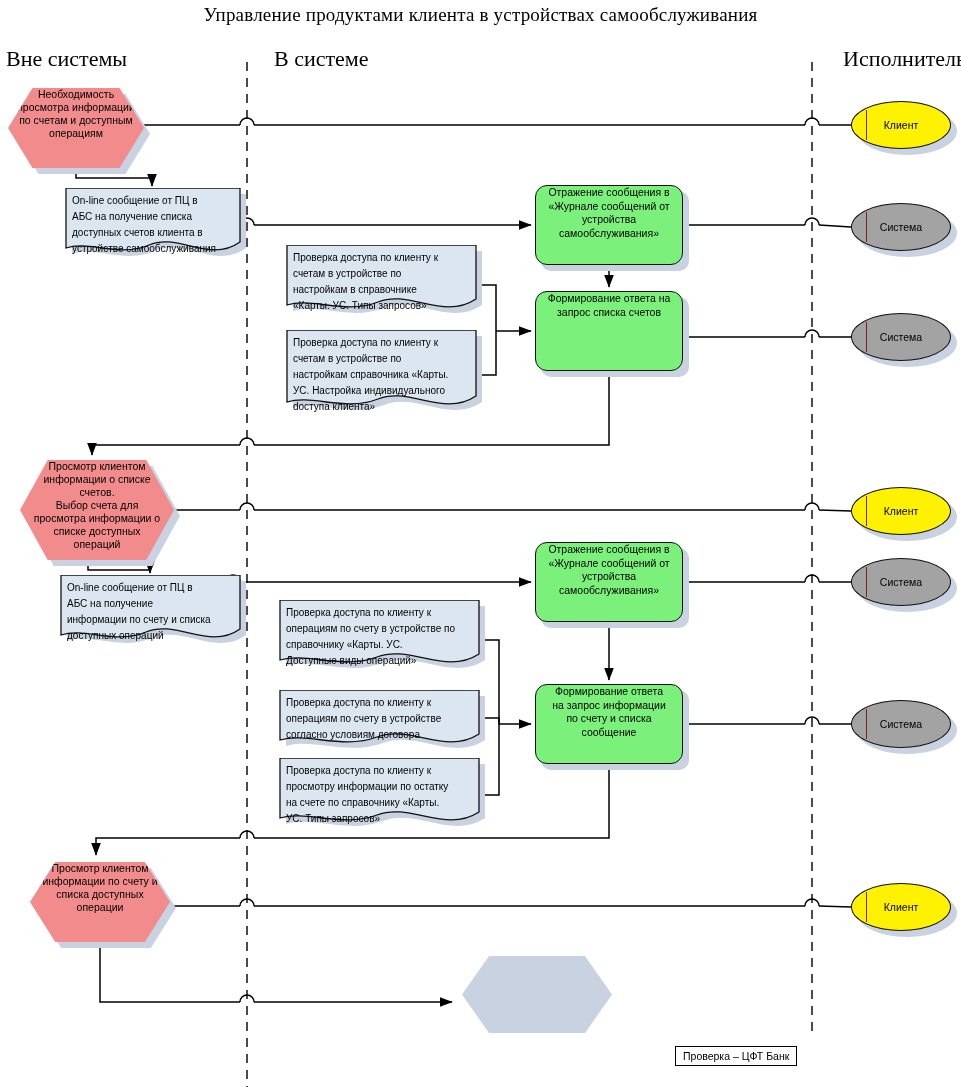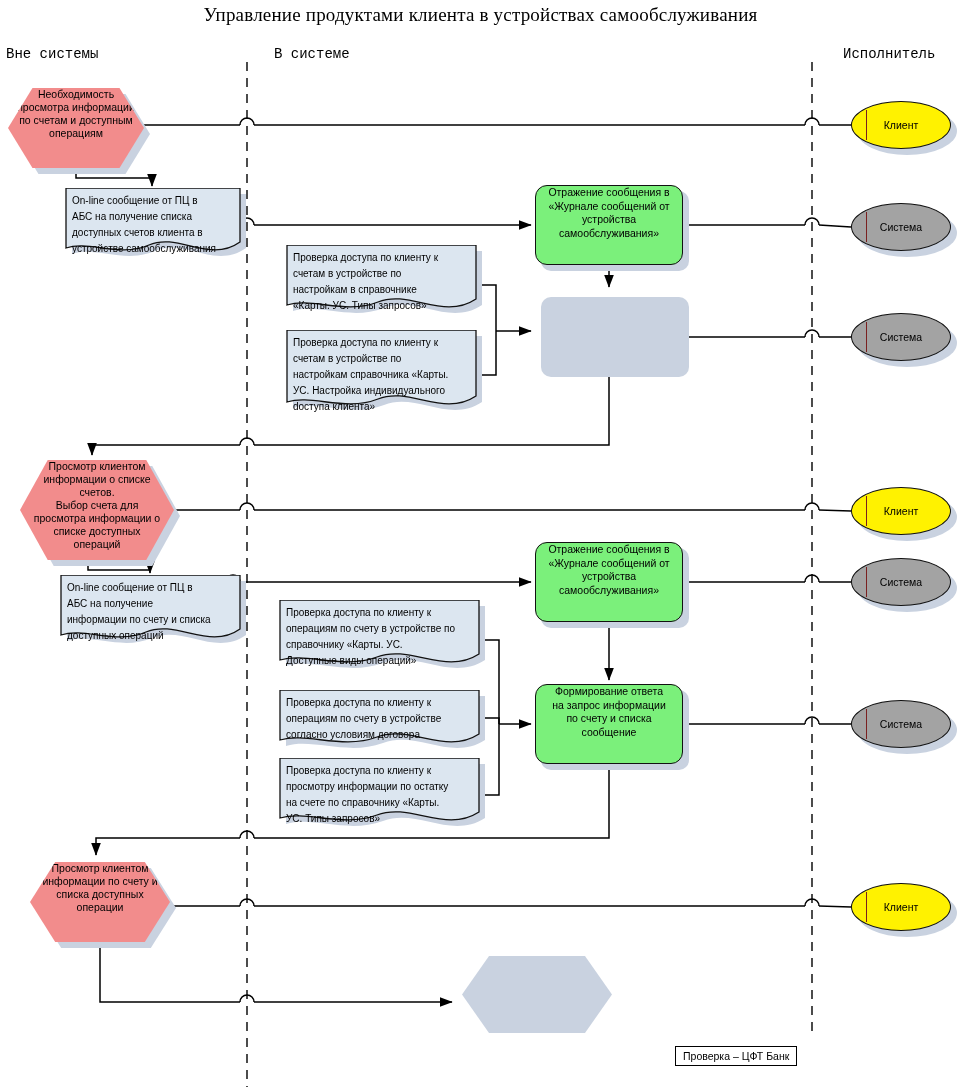--- a/index.html
+++ b/index.html
@@ -40,22 +40,22 @@
     font-family: "Liberation Serif", serif;
     font-weight: normal;
     font-size: 19px;
     letter-spacing: 0.2px;
     z-index: 4;
   }
 
   
   .lane-header {
     position: absolute;
-    font-family: Liberation Mono, monospace;
-    font-size: 14px;
+    font-family: Liberation Serif, serif;
+    font-size: 22px;
     color: #000;
     z-index: 4;
     white-space: nowrap;
   }
 
   
   .hex {
     background: #F28C8C;
     clip-path: polygon(18% 0%, 82% 0%, 100% 50%, 82% 100%, 18% 100%, 0% 50%);
     font-size: 10.5px;
@@ -257,20 +257,24 @@
 
   <div class="proc-shadow" style="left:541px;top:191px;width:148px;height:80px;"></div>
   <div class="node proc" style="left:535px;top:185px;width:148px;height:80px;">
     <span class="node-txt">Отражение сообщения в
 «Журнале сообщений от
 устройства
 самообслуживания»</span>
   </div>
 
   <div class="proc-shadow" style="left:541px;top:297px;width:148px;height:80px;"></div>
+  <div class="node proc" style="left:535px;top:291px;width:148px;height:80px;">
+    <span class="node-txt">Формирование ответа на
+запрос списка счетов</span>
+  </div>
 
   <div class="proc-shadow" style="left:541px;top:548px;width:148px;height:80px;"></div>
   <div class="node proc" style="left:535px;top:542px;width:148px;height:80px;">
     <span class="node-txt">Отражение сообщения в
 «Журнале сообщений от
 устройства
 самообслуживания»</span>
   </div>
 
   <div class="proc-shadow" style="left:541px;top:690px;width:148px;height:80px;"></div>

